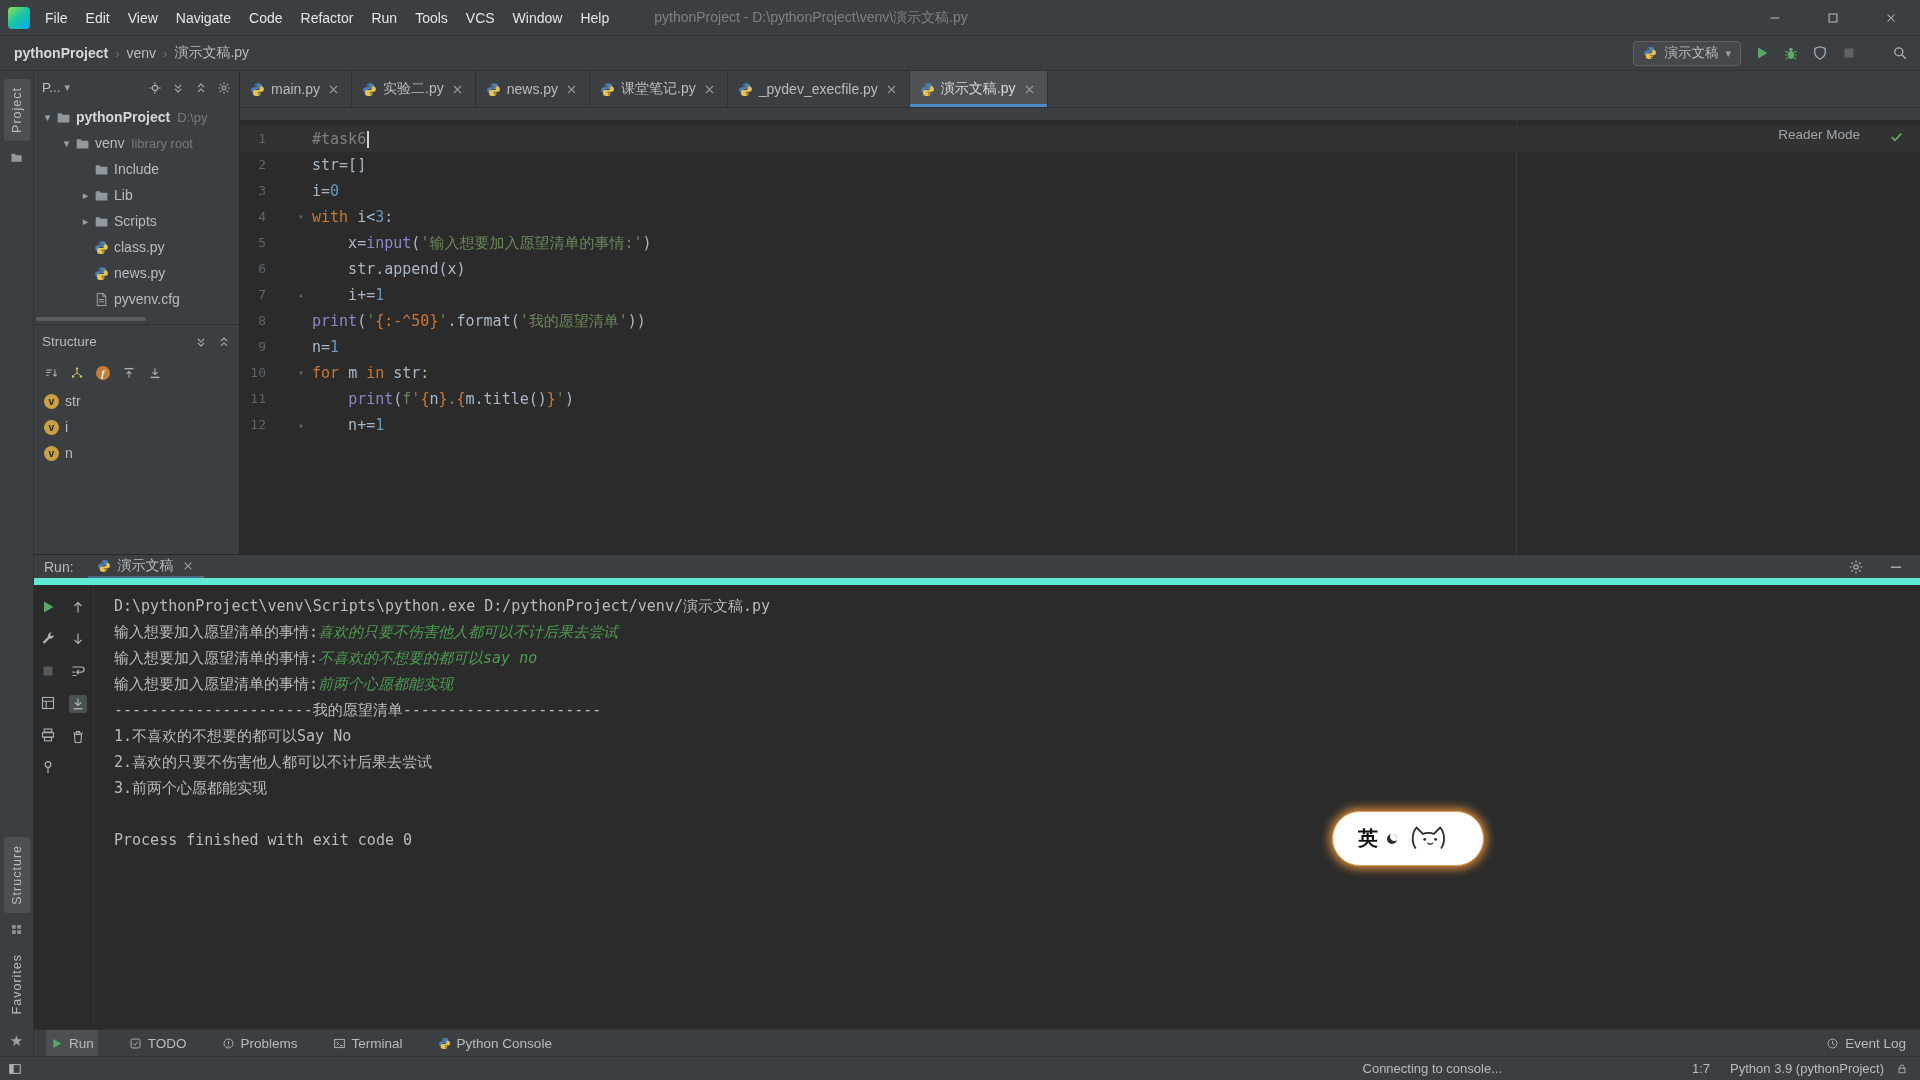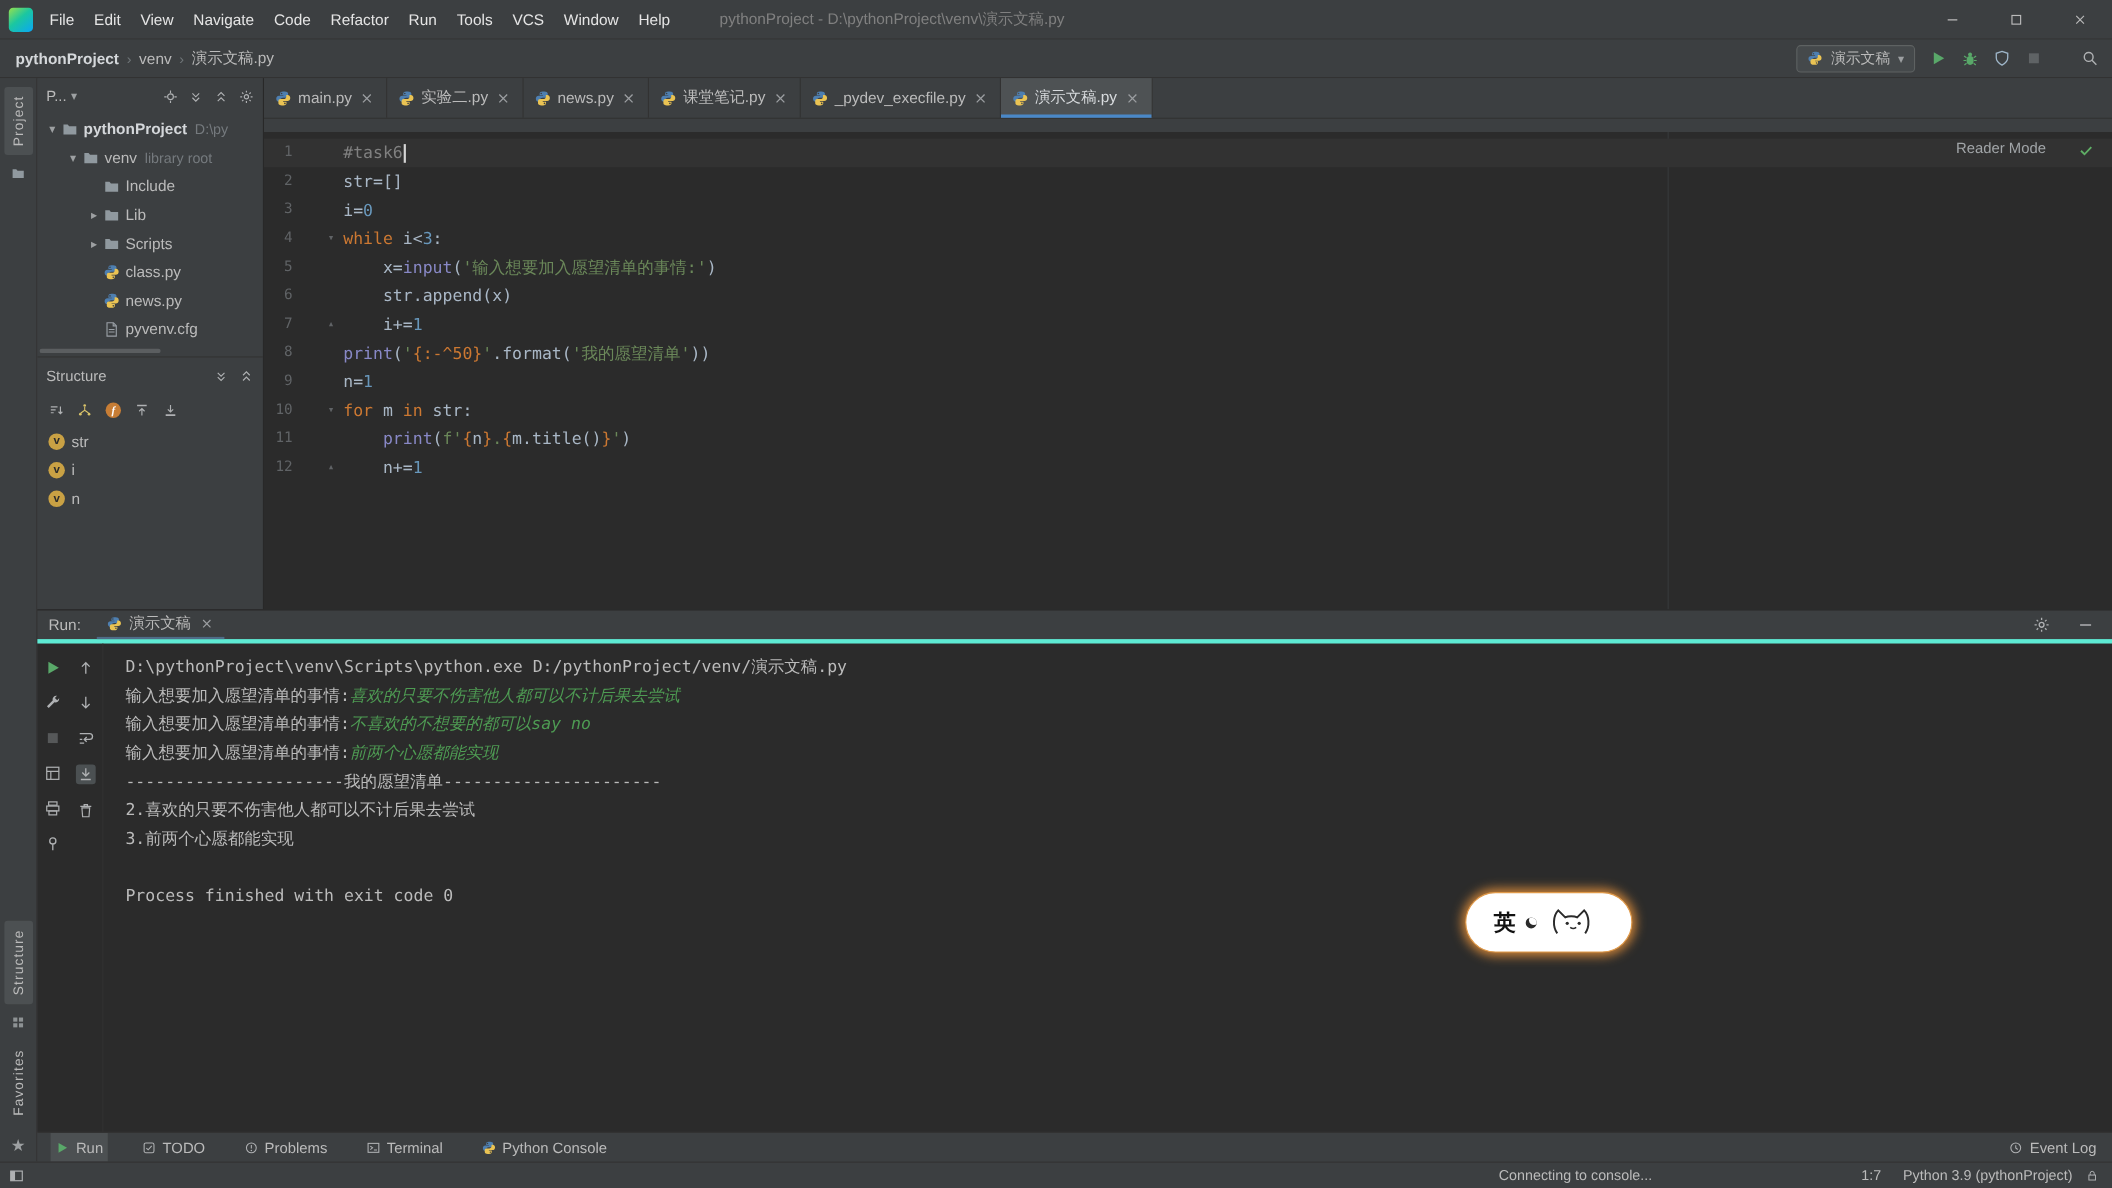--- a/index.html
+++ b/index.html
@@ -79,21 +79,21 @@
 .linenum{width:26px;flex:none;text-align:right;color:#606366;font-size:13px;}
 .foldcol{width:46px;flex:none;text-align:right;padding-right:8px;color:#606366;font-size:10px;}
 .codetext{font-size:15px;color:#a9b7c6;white-space:pre;}
 .cmt{color:#808080;}.kw{color:#cc7832;}.num{color:#6897bb;}.str{color:#6a8759;}.fn{color:#8888c6;}.esc{color:#cc7832;}
 .caret{display:inline-block;width:2px;height:17px;background:#d4d4d4;vertical-align:middle;margin-left:1px;}
 .reader-mode{position:absolute;top:7px;right:60px;color:#a1a5a8;font-family:"Liberation Sans",sans-serif;font-size:13.5px;}
 .inspections{position:absolute;top:9px;right:16px;}
 .inspections svg{width:15px;height:15px;}
 
 .run-panel{flex:1;display:flex;flex-direction:column;border-top:1px solid #282828;background:#2b2b2b;min-height:0;}
-.run-header{height:30px;background:#3c3f41;border-bottom:4px solid #5eead4;display:flex;align-items:center;padding-left:10px;flex:none;}
+.run-header{height:30px;background:#3c3f41;border-bottom:7px solid #5eead4;display:flex;align-items:center;padding-left:10px;flex:none;}
 .run-label{color:#bbbbbb;margin-right:14px;}
 .run-tab{display:flex;align-items:center;gap:7px;height:100%;padding:0 9px;border-bottom:2px solid #4f6c87;}
 .run-tab .icon svg{width:14px;height:14px;}
 .run-header-right{margin-left:auto;display:flex;align-items:center;gap:24px;padding-right:16px;}
 .run-body{flex:1;display:flex;min-height:0;position:relative;}
 .run-col{flex:none;display:flex;flex-direction:column;align-items:center;padding-top:14px;gap:16px;}
 .run-col.col1{width:28px;}
 .run-col.col2{width:32px;border-right:1px solid #323232;}
 .active-box{background:#4b5052;border-radius:3px;padding:1px;}
 .console{flex:1;padding:8px 0 0 20px;font-family:"DejaVu Sans Mono","Liberation Mono",monospace;font-size:15px;line-height:26px;color:#bbbbbb;overflow:hidden;}
@@ -508,21 +508,21 @@
                   </svg>
                 </span>
               </div>
             </div>
           <div class="editor">
             <div class="margin-guide"></div>
             <div>
                 <div class="code-row caret-row"><span class="linenum">1</span><span class="foldcol"></span><span class="codetext"><span class="cmt">#task6</span><span class="caret"></span></span></div>
                 <div class="code-row"><span class="linenum">2</span><span class="foldcol"></span><span class="codetext"><span>str=[]</span></span></div>
                 <div class="code-row"><span class="linenum">3</span><span class="foldcol"></span><span class="codetext"><span>i=</span><span class="num">0</span></span></div>
-                <div class="code-row"><span class="linenum">4</span><span class="foldcol">▾</span><span class="codetext"><span class="kw">while </span><span>i&lt;</span><span class="num">3</span><span>:</span></span></div>
+                <div class="code-row"><span class="linenum">4</span><span class="foldcol">▾</span><span class="codetext"><span class="kw">with </span><span>i&lt;</span><span class="num">3</span><span>:</span></span></div>
                 <div class="code-row"><span class="linenum">5</span><span class="foldcol"></span><span class="codetext"><span>    x=</span><span class="fn">input</span><span>(</span><span class="str">'输入想要加入愿望清单的事情:'</span><span>)</span></span></div>
                 <div class="code-row"><span class="linenum">6</span><span class="foldcol"></span><span class="codetext"><span>    str.append(x)</span></span></div>
                 <div class="code-row"><span class="linenum">7</span><span class="foldcol">▴</span><span class="codetext"><span>    i+=</span><span class="num">1</span></span></div>
                 <div class="code-row"><span class="linenum">8</span><span class="foldcol"></span><span class="codetext"><span class="fn">print</span><span>(</span><span class="str">'</span><span class="esc">{:-^50}</span><span class="str">'</span><span>.format(</span><span class="str">'我的愿望清单'</span><span>))</span></span></div>
                 <div class="code-row"><span class="linenum">9</span><span class="foldcol"></span><span class="codetext"><span>n=</span><span class="num">1</span></span></div>
                 <div class="code-row"><span class="linenum">10</span><span class="foldcol">▾</span><span class="codetext"><span class="kw">for </span><span>m </span><span class="kw">in </span><span>str:</span></span></div>
                 <div class="code-row"><span class="linenum">11</span><span class="foldcol"></span><span class="codetext"><span>    </span><span class="fn">print</span><span>(</span><span class="str">f'</span><span class="esc">{</span><span>n</span><span class="esc">}</span><span class="str">.</span><span class="esc">{</span><span>m.title()</span><span class="esc">}</span><span class="str">'</span><span>)</span></span></div>
                 <div class="code-row"><span class="linenum">12</span><span class="foldcol">▴</span><span class="codetext"><span>    n+=</span><span class="num">1</span></span></div>
               </div>
             <div class="reader-mode">Reader Mode</div>
@@ -633,20 +633,21 @@
                   <path d="M3 4h10M6.5 4V2.5h3V4" stroke="#afb1b3" stroke-width="1.1" fill="none"></path>
                 </svg>
               </span>
             </div>
           <div class="console">
               <div class="console-line"><span>D:\pythonProject\venv\Scripts\python.exe D:/pythonProject/venv/演示文稿.py</span></div>
               <div class="console-line"><span>输入想要加入愿望清单的事情:</span><span class="c-in">喜欢的只要不伤害他人都可以不计后果去尝试</span></div>
               <div class="console-line"><span>输入想要加入愿望清单的事情:</span><span class="c-in">不喜欢的不想要的都可以say no</span></div>
               <div class="console-line"><span>输入想要加入愿望清单的事情:</span><span class="c-in">前两个心愿都能实现</span></div>
               <div class="console-line"><span>----------------------我的愿望清单----------------------</span></div>
+              <div class="console-line"><span>1.不喜欢的不想要的都可以Say No</span></div>
               <div class="console-line"><span>2.喜欢的只要不伤害他人都可以不计后果去尝试</span></div>
               <div class="console-line"><span>3.前两个心愿都能实现</span></div>
               <div class="console-line">&nbsp;</div>
               <div class="console-line"><span>Process finished with exit code 0</span></div>
             </div>
           <div class="ime-badge">
             <span class="ime-lang">英</span>
             <span class="crescent"></span>
             <span class="icon catsvg">
                 <svg viewBox="0 0 56 32">

